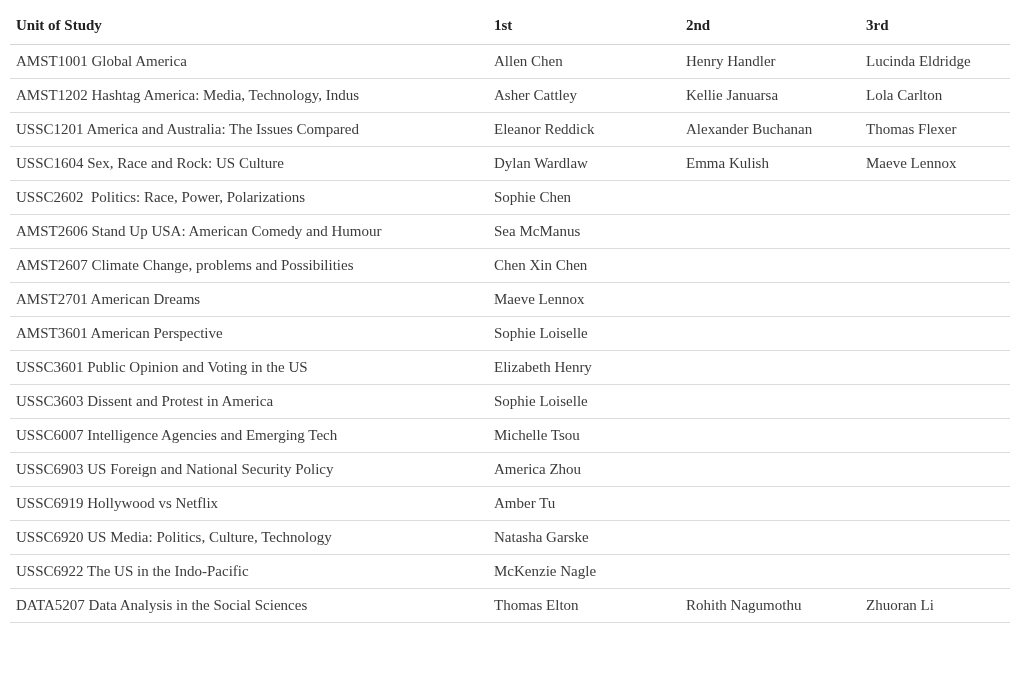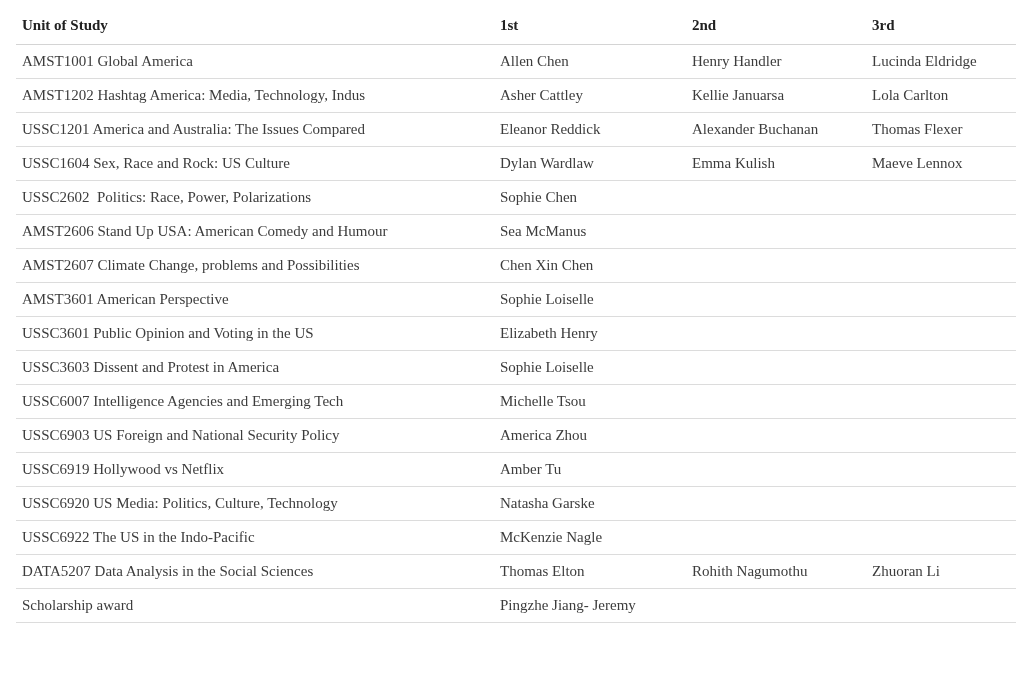--- a/index.html
+++ b/index.html
@@ -6,21 +6,21 @@
     margin: 0;
     padding: 0;
     background: #ffffff;
     width: 1020px;
   }
   .page {
     width: 1020px;
     height: 693px;
     background: #ffffff;
     box-sizing: border-box;
-    padding: 0 16px;
+    padding: 0 10px;
     font-family: "Liberation Serif", "DejaVu Serif", serif;
   }
   table.results {
     width: 1000px;
     border-collapse: collapse;
     table-layout: fixed;
     font-size: 15px;
     line-height: 19px;
     color: #3c3c3c;
   }
@@ -101,20 +101,26 @@
           <td></td>
           <td></td>
         </tr>
         <tr>
           <td>AMST2607 Climate Change, problems and Possibilities</td>
           <td>Chen Xin Chen</td>
           <td></td>
           <td></td>
         </tr>
         <tr>
+          <td>AMST2701 American Dreams</td>
+          <td>Maeve Lennox</td>
+          <td></td>
+          <td></td>
+        </tr>
+        <tr>
           <td>AMST3601 American Perspective</td>
           <td>Sophie Loiselle</td>
           <td></td>
           <td></td>
         </tr>
         <tr>
           <td>USSC3601 Public Opinion and Voting in the US</td>
           <td>Elizabeth Henry</td>
           <td></td>
           <td></td>
@@ -154,21 +160,15 @@
           <td>McKenzie Nagle</td>
           <td></td>
           <td></td>
         </tr>
         <tr>
           <td>DATA5207 Data Analysis in the Social Sciences</td>
           <td>Thomas Elton</td>
           <td>Rohith Nagumothu</td>
           <td>Zhuoran Li</td>
         </tr>
-        <tr>
-          <td>Scholarship award</td>
-          <td>Pingzhe Jiang- Jeremy</td>
-          <td></td>
-          <td></td>
-        </tr>
       </tbody>
   </table>
 </div>
 
 </body></html>

